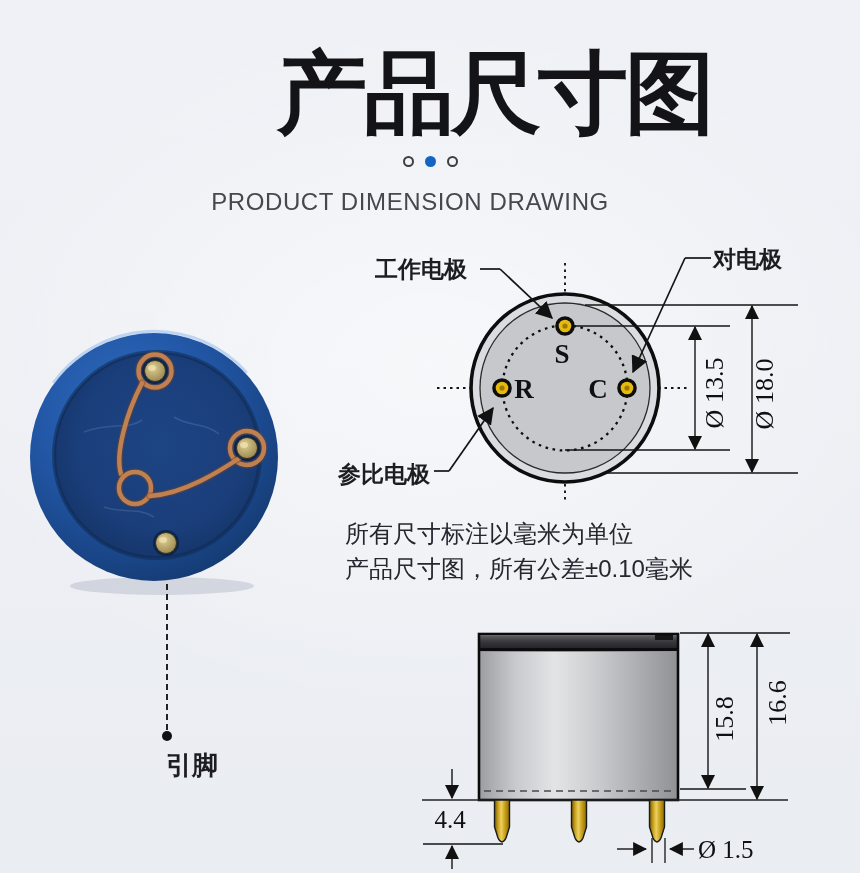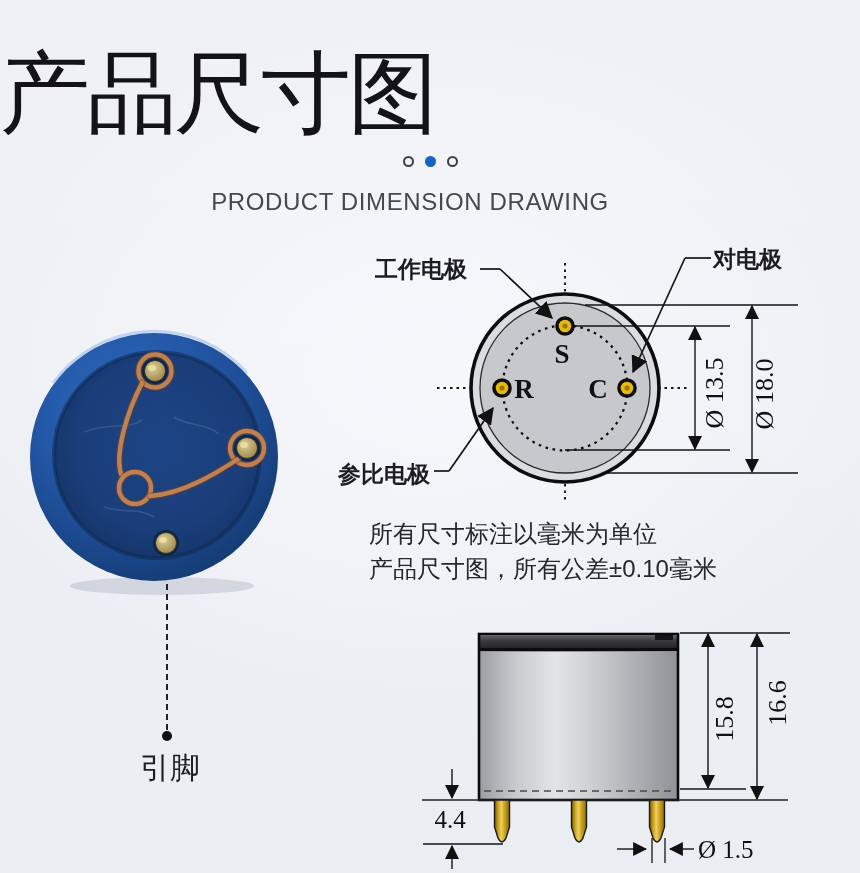--- a/index.html
+++ b/index.html
@@ -5,35 +5,35 @@
   html,body{margin:0;padding:0;}
   body{font-family:"Liberation Sans","DejaVu Sans",sans-serif;}
   #page{
     position:relative;width:860px;height:873px;overflow:hidden;
     background:
       radial-gradient(ellipse 700px 500px at 50% 42%, rgba(255,255,255,.55), rgba(255,255,255,0) 70%),
       linear-gradient(180deg,#eff1f6 0%,#edeff4 55%,#eaedf2 100%);
   }
   .abs{position:absolute;}
   #page-title{
-    left:0;top:46px;width:712px;text-align:left;
-    font-size:90px;font-weight:400;letter-spacing:-3px;color:#141418;line-height:1.05;
+    left:0;top:46px;width:712px;text-align:right;
+    font-size:90px;font-weight:700;letter-spacing:-3px;color:#141418;line-height:1.05;
   }
   #carousel-dots{left:0;top:156px;width:860px;display:flex;justify-content:center;gap:11px;}
   .dot{width:11px;height:11px;border-radius:50%;box-sizing:border-box;}
   .dot.hollow{border:2px solid #3d3d46;background:transparent;}
   .dot.filled{background:#1563c2;}
   #page-subtitle{
     left:0;top:188px;width:820px;text-align:center;
     font-size:24px;color:#47474f;letter-spacing:.6px;font-weight:400;
   }
-  #notes{left:345px;top:516px;font-size:24px;line-height:35px;color:#26262e;font-weight:500;margin-left:24px;}
+  #notes{left:345px;top:516px;font-size:24px;line-height:35px;color:#26262e;font-weight:500;}
   #pin-leader-line{left:166px;top:584px;height:146px;width:0;border-left:2px dashed #222;}
   #pin-leader-dot{left:162px;top:731px;width:10px;height:10px;border-radius:50%;background:#101014;}
-  #pin-label{left:122px;top:748px;width:96px;text-align:center;font-size:30px;color:#1c1c22;font-weight:400;}
+  #pin-label{left:122px;top:748px;width:96px;text-align:right;font-size:26px;color:#1c1c22;font-weight:700;}
   svg{display:block;}
   text.cjk{font-family:"Liberation Sans","DejaVu Sans",sans-serif;font-weight:700;fill:#1c1c22;}
   text.dim{font-family:"Liberation Serif","DejaVu Serif",serif;fill:#101014;}
   text.pad{font-family:"Liberation Serif","DejaVu Serif",serif;font-weight:700;fill:#101014;}
 </style>
 </head>
 <body>
 
 <div id="page">
 

